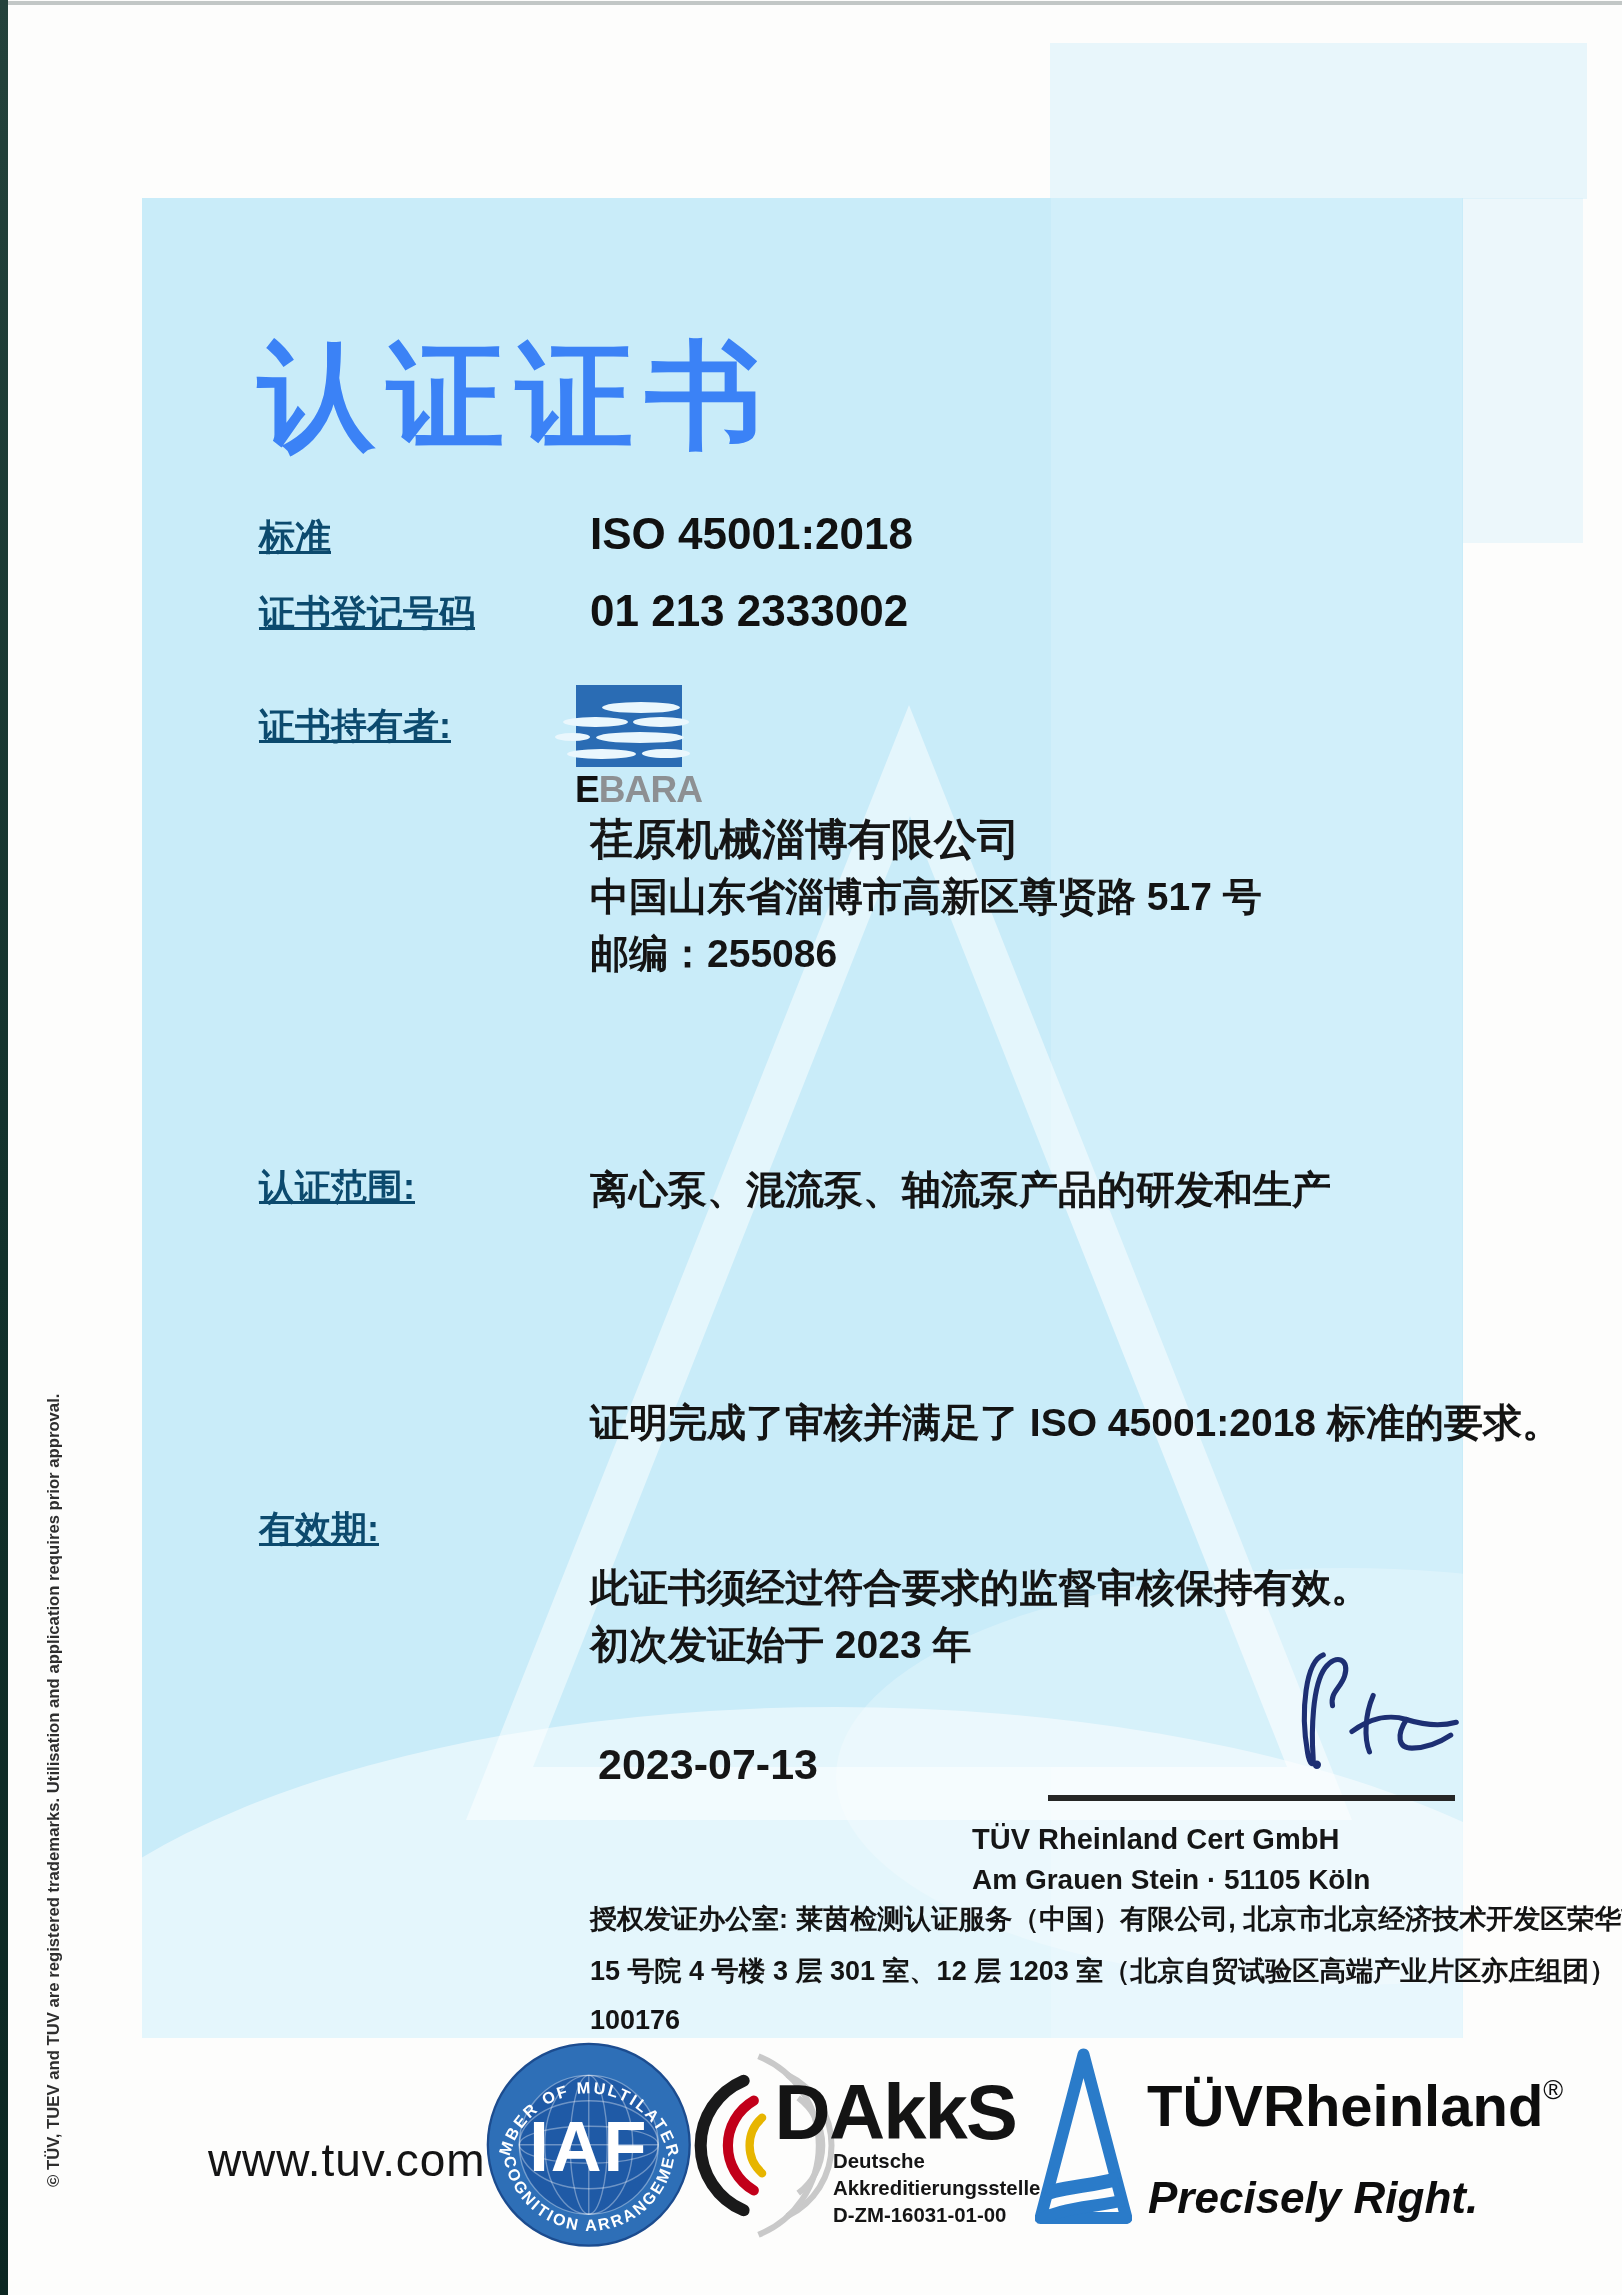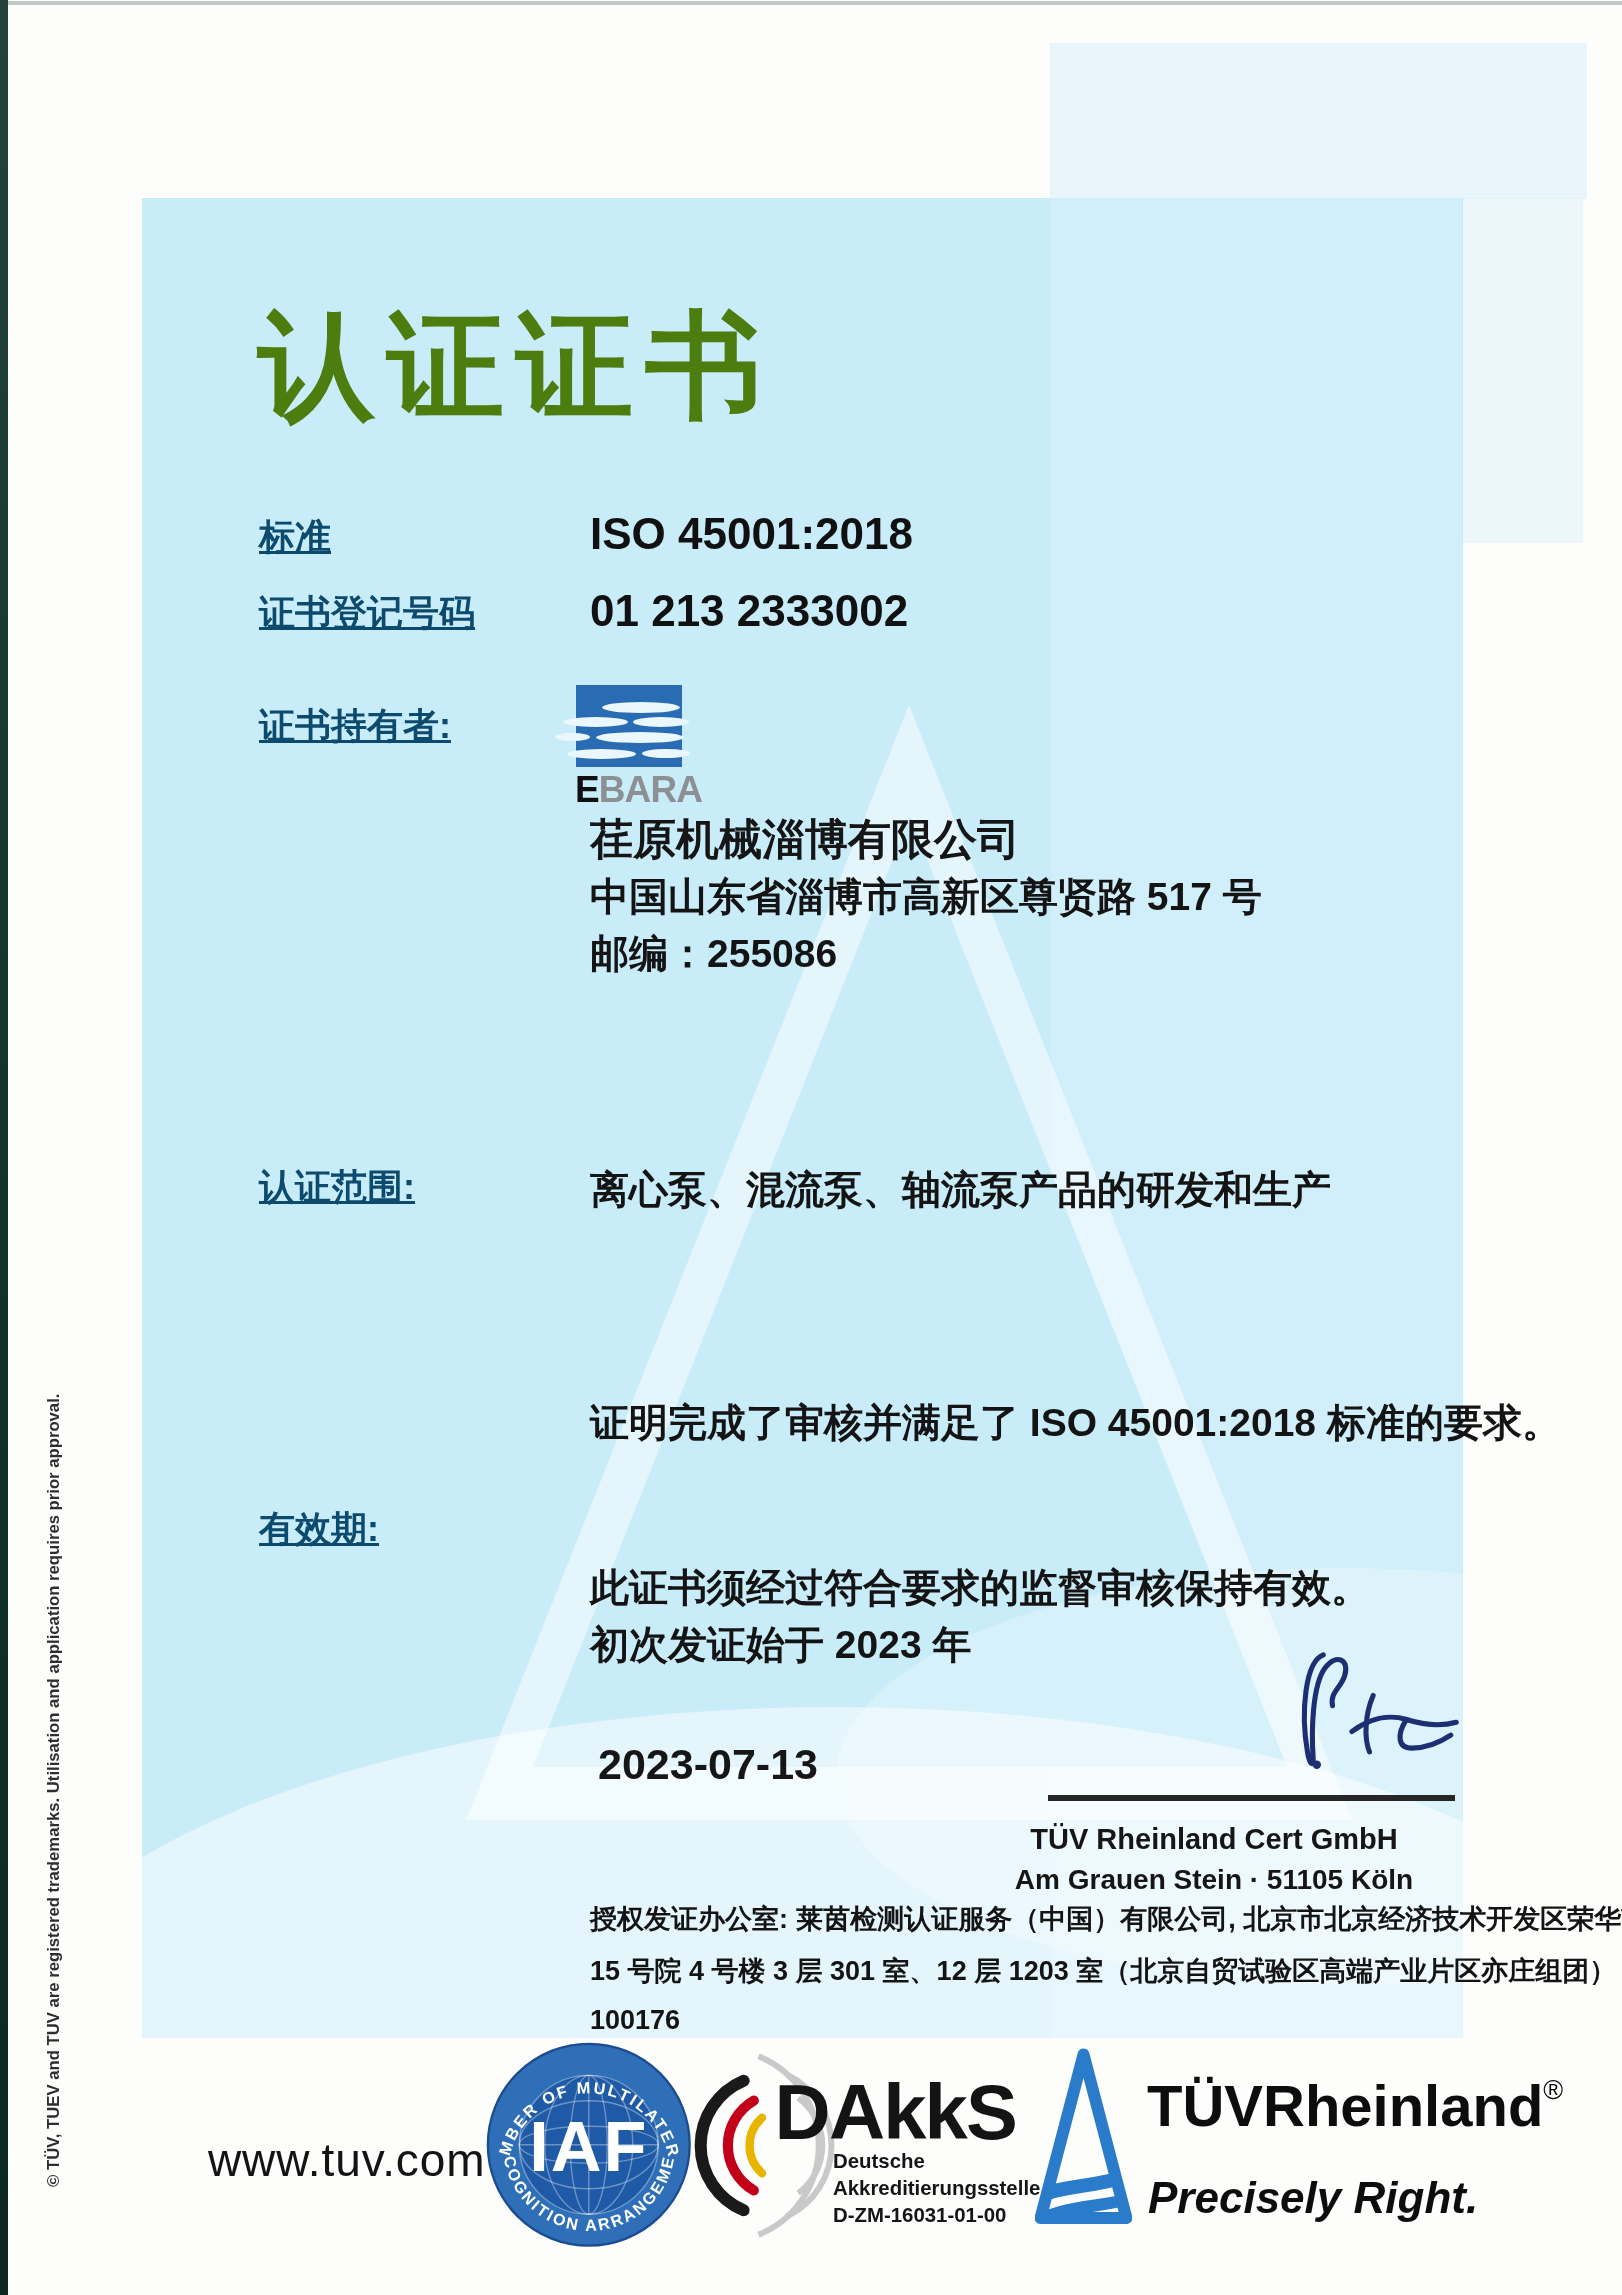--- a/index.html
+++ b/index.html
@@ -21,37 +21,37 @@
   .wm-tri-outer{left:324px;top:507px;width:886px;height:1115px;
                 clip-path:polygon(50% 0,100% 100%,0 100%);background:rgba(255,255,255,.5);}
   .wm-tri-inner{left:391px;top:618px;width:754px;height:951px;
                 clip-path:polygon(50% 0,100% 100%,0 100%);background:#c9ecf9;}
   .wm-wave{left:-148px;top:1509px;width:1685px;height:694px;border-radius:50%;
            background:rgba(255,255,255,.5);}
   .wm-wave2{left:694px;top:1370px;width:1018px;height:417px;border-radius:50%;
             background:rgba(255,255,255,.25);}
 
   
-  .cert-title{left:258px;top:288px;font-size:117px;font-weight:800;letter-spacing:12px;color:#4d7c0f;}
+  .cert-title{left:258px;top:318px;font-size:117px;font-weight:800;letter-spacing:12px;color:#3b82f6;}
   .lbl{font-size:36px;font-weight:700;color:#0c4a6e;white-space:nowrap;text-decoration:underline;}
   .val{font-size:44px;font-weight:800;color:#111;white-space:nowrap;}
   .content{font-size:39px;font-weight:700;color:#141414;white-space:nowrap;}
   .l-col{left:259px;}
   .c-col{left:590px;}
 
   
   .ebara{left:576px;top:685px;width:106px;height:82px;background:#2a6cb4;overflow:visible;}
   .ebara .st{position:absolute;background:#eaf7fd;border-radius:50%;}
   .ebara-word{left:575px;top:769px;font-size:37px;font-weight:800;letter-spacing:-0.9px;white-space:nowrap;}
   .ebara-word .e{color:#101010;}
   .ebara-word .bara{color:#8d9093;}
 
   
   .sig-line{left:1048px;top:1795px;width:407px;height:5.6px;background:#262626;}
-  .issuer{left:972px;top:1823px;width:484px;text-align:center;}
+  .issuer{left:972px;top:1823px;width:484px;text-align:left;}
   .issuer .n{font-size:29px;font-weight:700;}
   .issuer .a{font-size:28px;font-weight:700;margin-top:8.3px;}
 
   .office{left:590px;width:889px;font-size:27px;font-weight:700;color:#141414;white-space:nowrap;}
   .office .b{font-weight:800;margin-right:8.3px;}
 
   
   .website{left:208px;top:2133px;font-size:46px;font-weight:400;color:#141414;letter-spacing:0.9px;}
   .dakks-text{left:833px;top:2148px;font-size:20.4px;font-weight:700;line-height:27px;color:#151515;}
   .tuv-word{left:1147px;top:2072px;font-size:58px;color:#0d0d0d;white-space:nowrap;}

